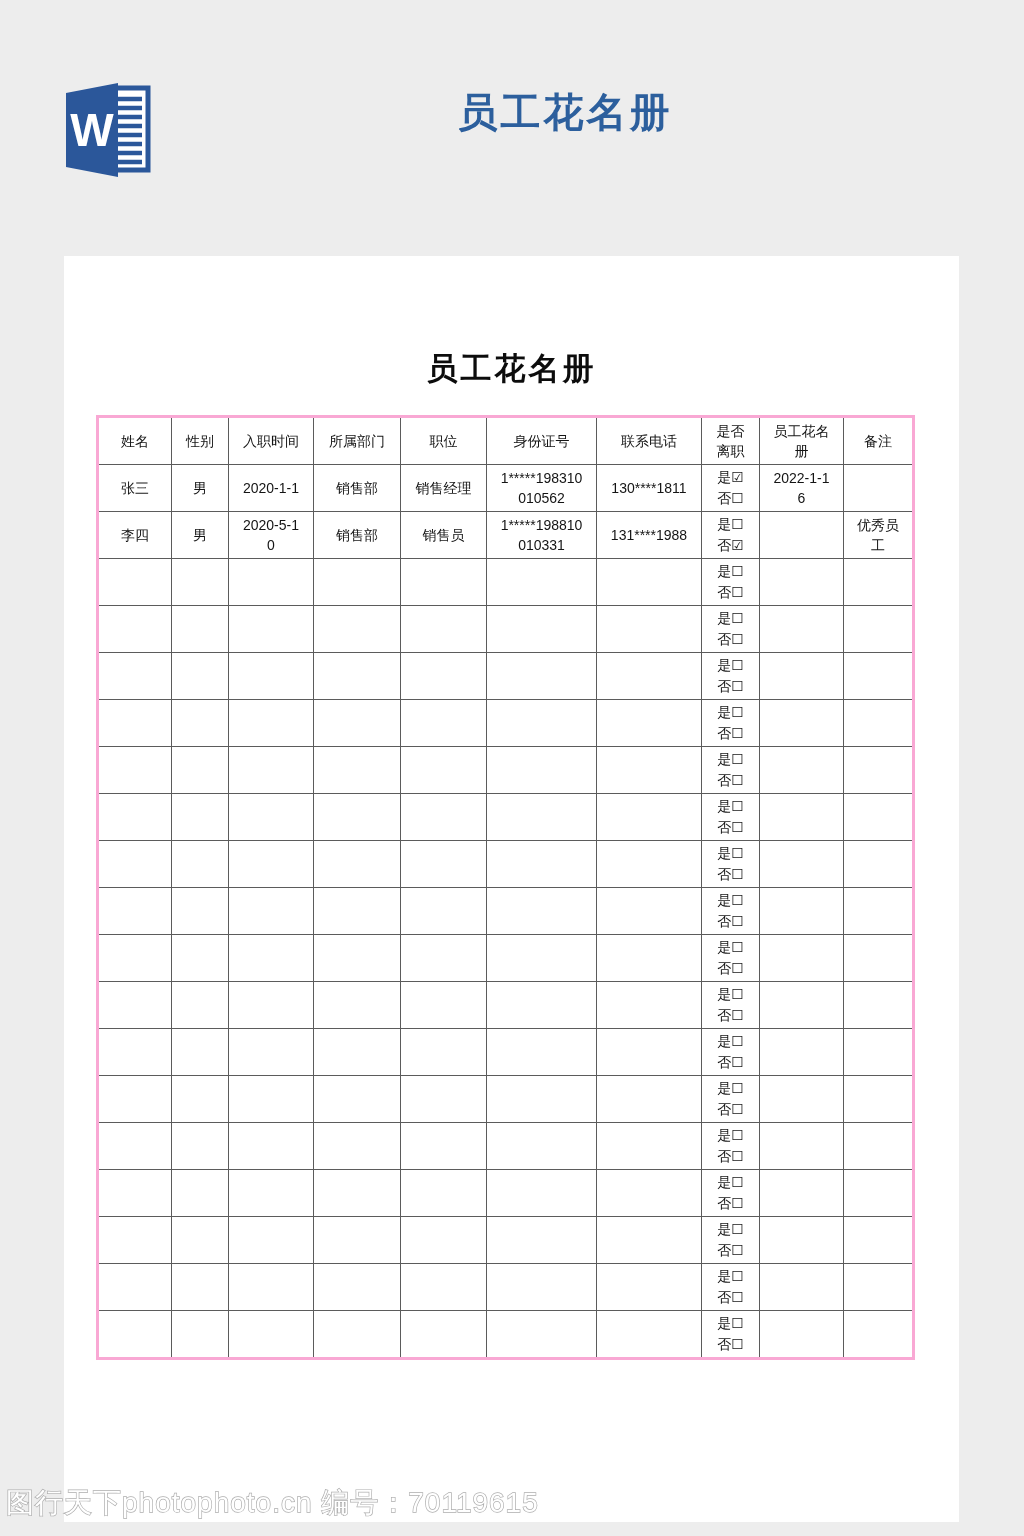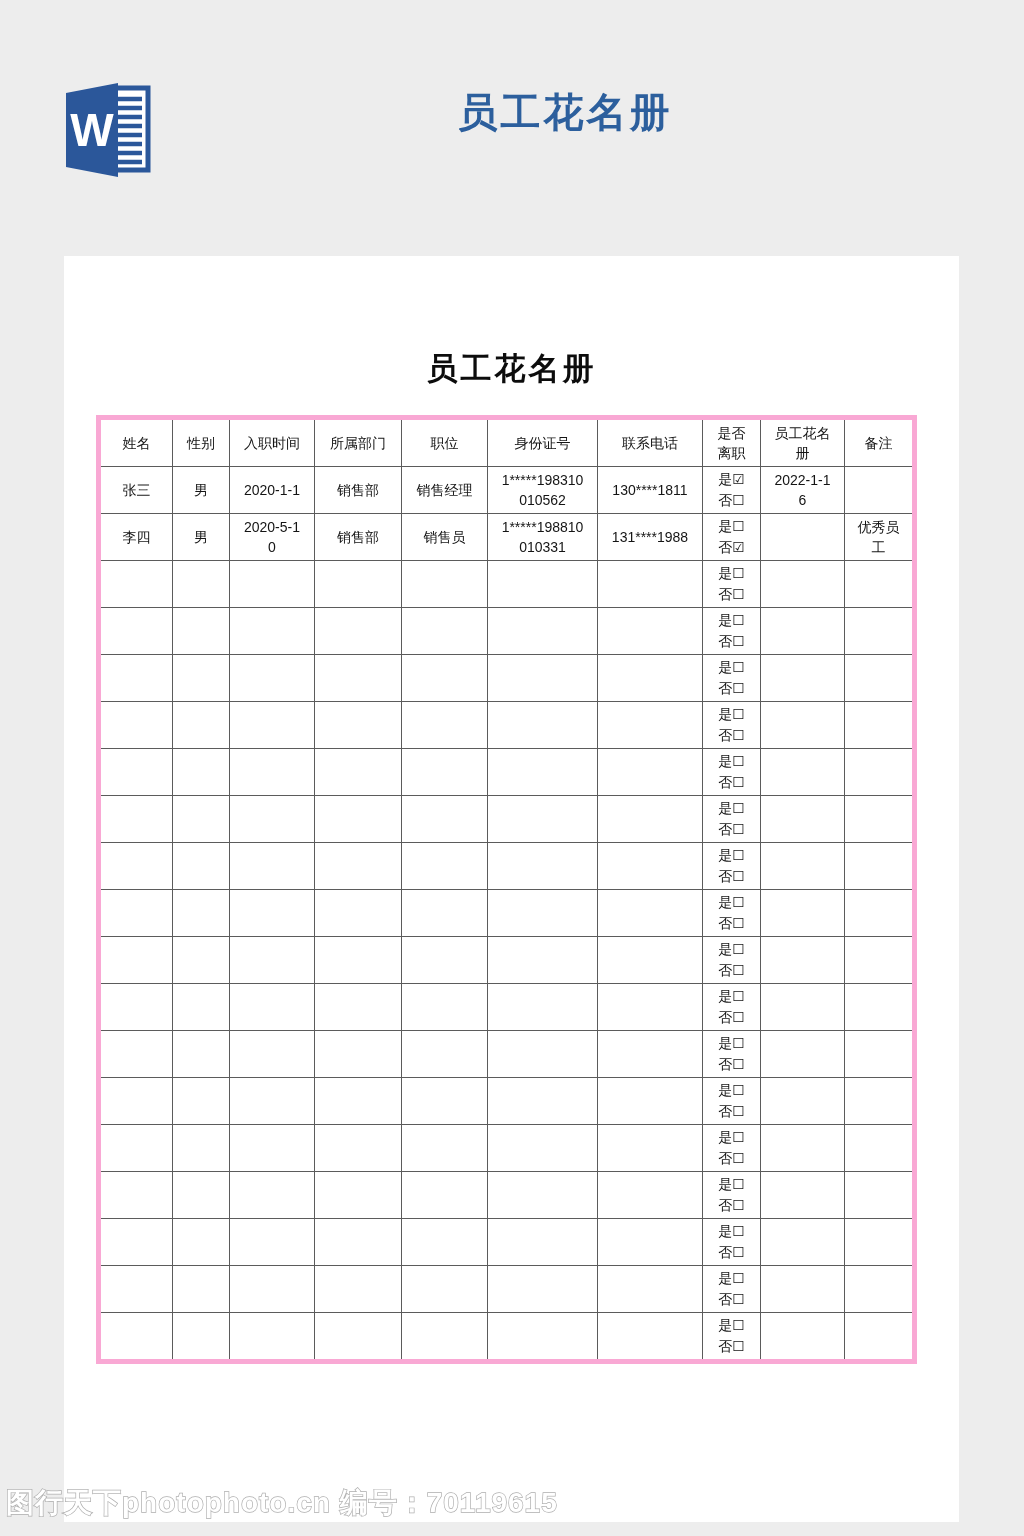--- a/index.html
+++ b/index.html
@@ -14,39 +14,39 @@
   .header-text{position:absolute;left:280px;top:90px;width:570px;text-align:center;}
   .header-title{font-size:40px;font-weight:bold;color:#2c5f9d;letter-spacing:3px;line-height:44px;}
   .header-subtitle{margin-top:13px;font-size:24px;color:#3c3c3c;letter-spacing:1px;}
   
   .page{position:absolute;left:64px;top:256px;width:895px;height:1266px;background:#ffffff;}
   .doc-title{margin:0;padding-top:92px;text-align:center;font-size:31px;font-weight:bold;color:#0c0c0c;letter-spacing:3px;}
   
   table.roster{
     border-collapse:collapse;table-layout:fixed;
     margin:25px 0 0 32px;width:818px;
-    border:5px solid #f9a8d4;
+    border:3px solid #f9a8d4;
   }
   .roster th,.roster td{
     border:1px solid #5b5b5b;
     text-align:center;vertical-align:middle;
     font-size:14px;font-weight:normal;color:#141414;
     padding:0 12px;line-height:20px;height:46px;
     word-break:break-all;white-space:pre-line;overflow:hidden;
   }
   .roster tr{height:47px;}
   .roster td.status{line-height:21px;}
   col.c0{width:74px}  col.c1{width:57px}  col.c2{width:85px}
   col.c3{width:87px}  col.c4{width:86px}  col.c5{width:110px}
   col.c6{width:105px} col.c7{width:58px}  col.c8{width:84px}
   col.c9{width:70px}
   
   .watermark{
     position:absolute;left:6px;top:1484px;z-index:5;
-    font-size:28px;font-weight:bold;letter-spacing:1px;
+    font-size:28px;font-weight:normal;letter-spacing:1px;
     color:#ffffff;
     -webkit-text-stroke:1.4px #aeaeae;
     paint-order:stroke fill;
     white-space:nowrap;
   }
 </style>
 </head>
 <body>
 
 <div class="top-header">

